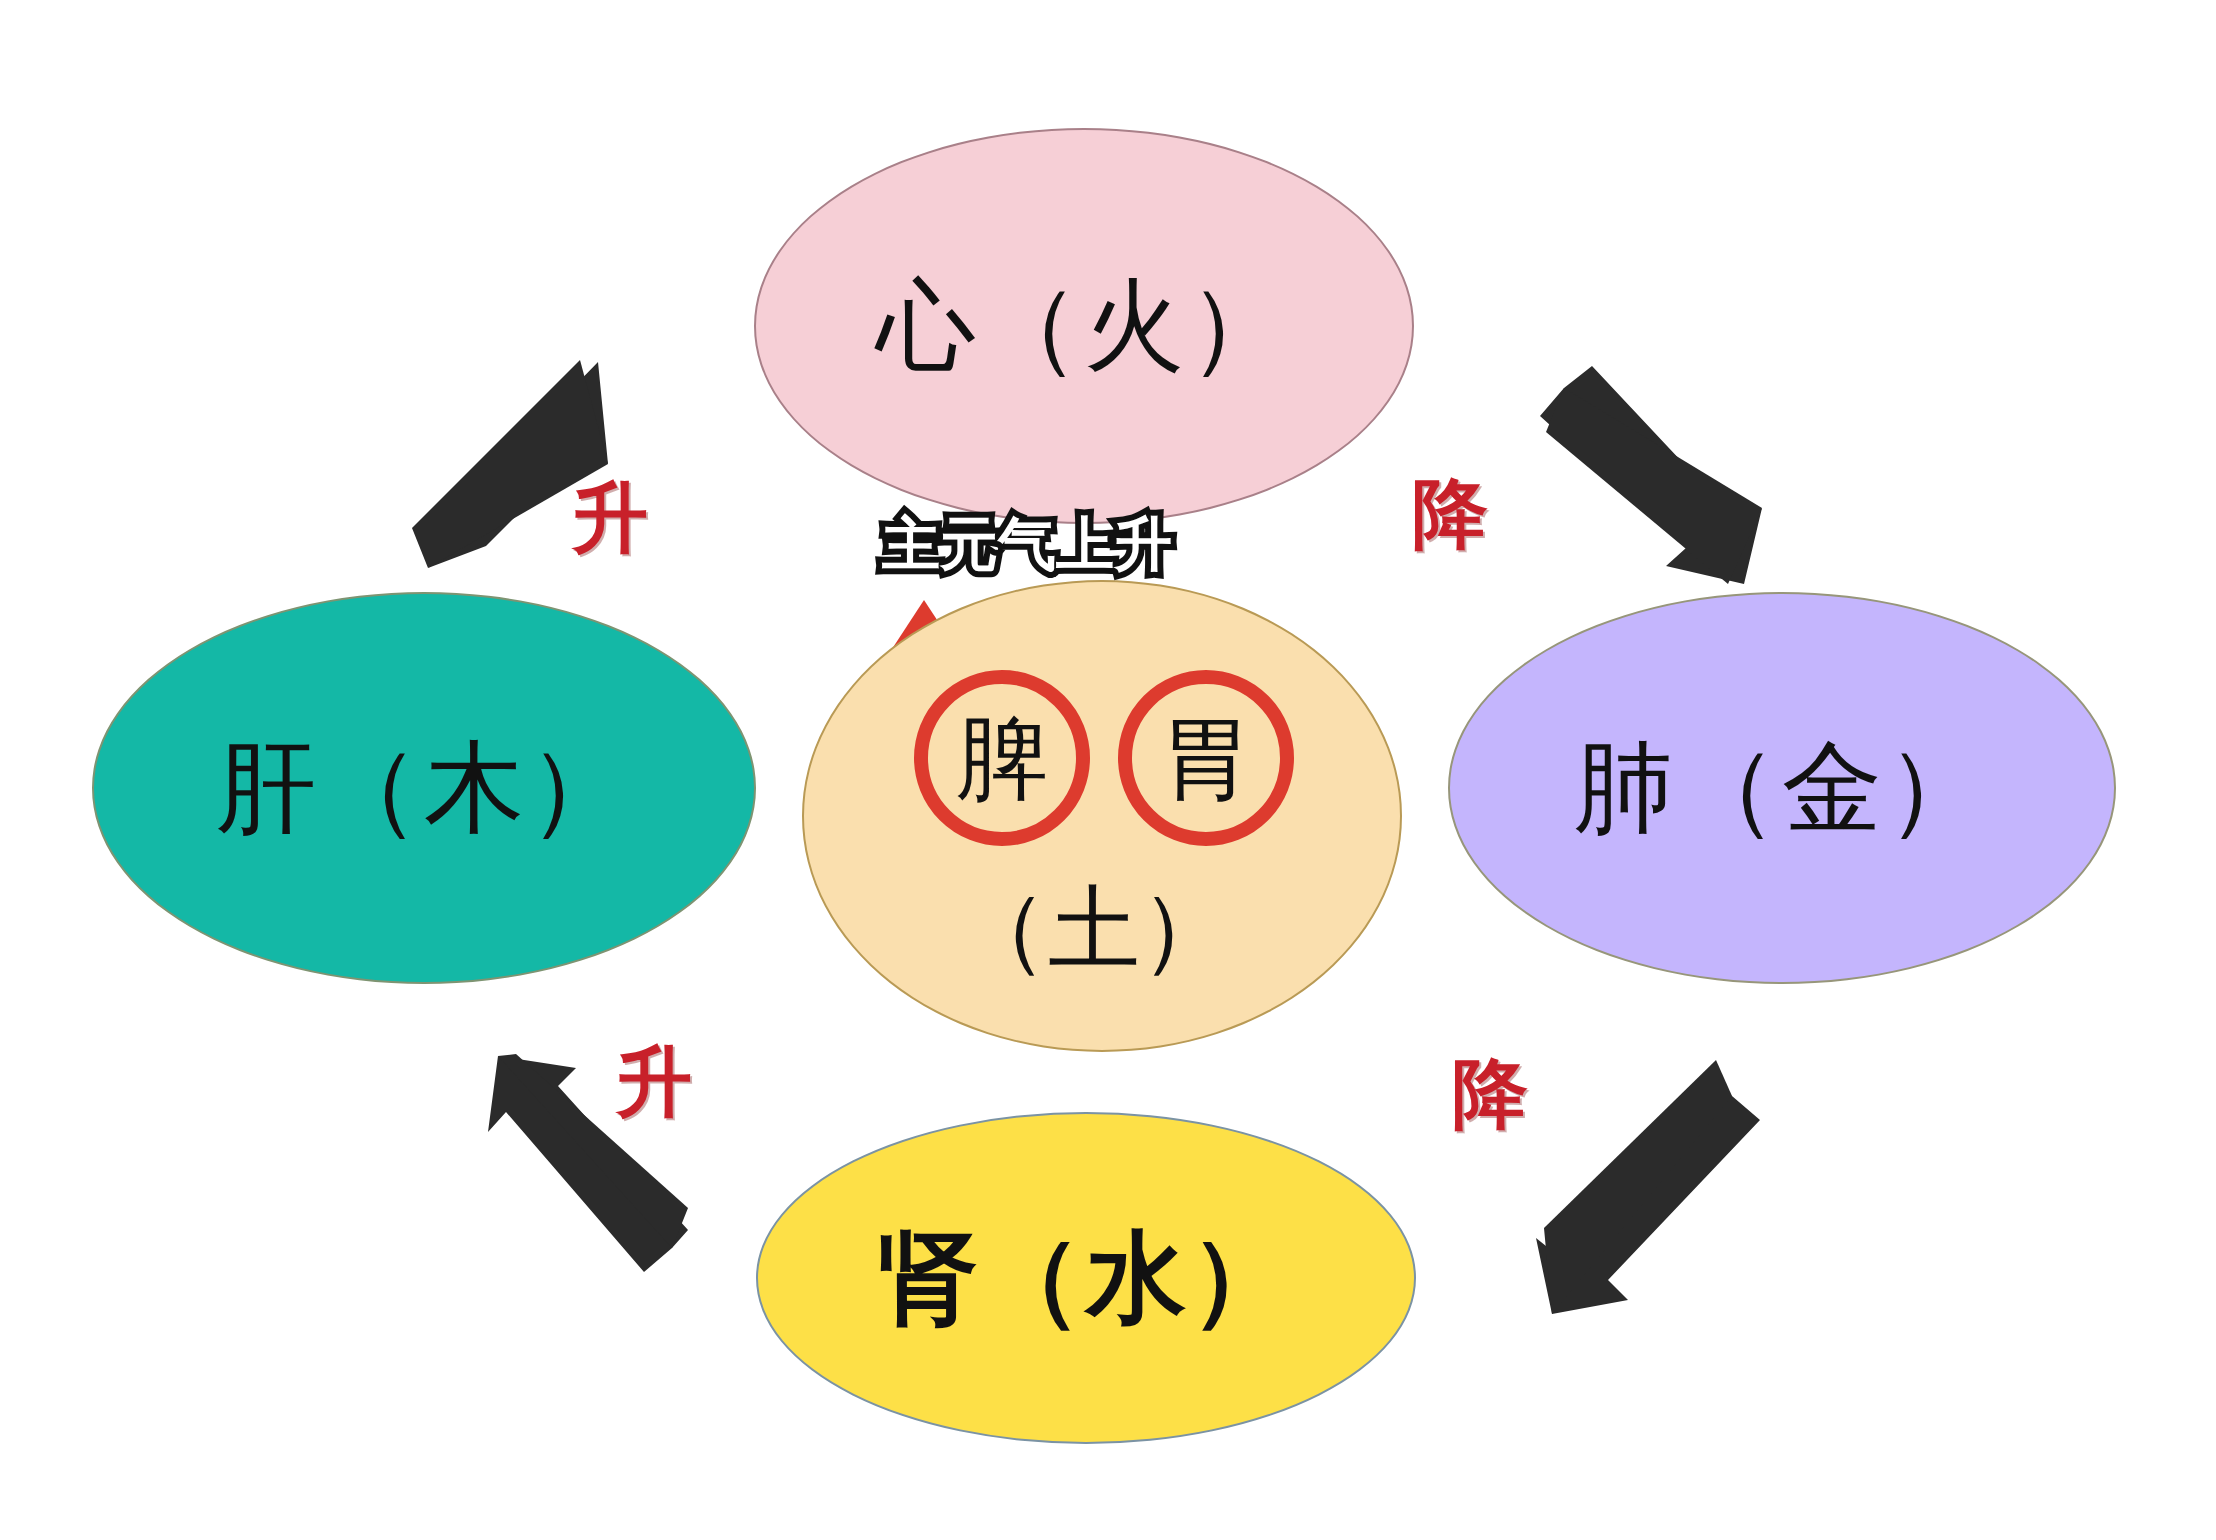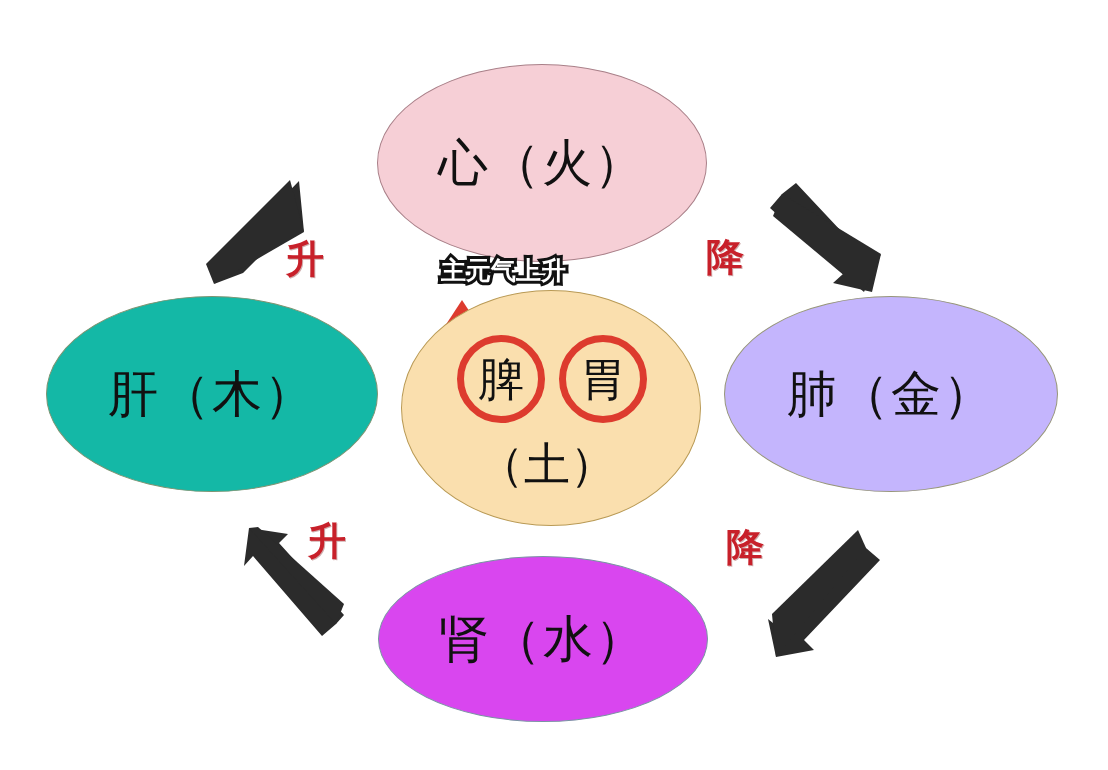--- a/index.html
+++ b/index.html
@@ -54,22 +54,23 @@
     background: #14b8a6;
     border-color: #7e9472;
   }
   #node-lung {
     left: 724px; top: 296px; width: 334px; height: 196px;
     background: #c4b5fd;
     border-color: #97967a;
   }
   #node-kidney {
     left: 378px; top: 556px; width: 330px; height: 166px;
-    background: #d946ef;
+    background: #fde047;
     border-color: #7b93a4;
+    font-weight: bold;
   }
   
   #node-spleen-stomach {
     position: absolute;
     left: 401px; top: 290px; width: 300px; height: 236px;
     border-radius: 50%;
     background: #fadfae;
     border: 1.5px solid #b99a55;
     box-sizing: border-box;
   }
@@ -119,21 +120,21 @@
     text-shadow: 1px 1px 0 rgba(120,20,20,0.35);
     font-family: "DejaVu Sans", "Liberation Sans", sans-serif;
   }
   #flow-word-top-left    { left: 286px; top: 240px; }
   #flow-word-top-right   { left: 706px; top: 238px; }
   #flow-word-bottom-left { left: 308px; top: 522px; }
   #flow-word-bottom-right{ left: 726px; top: 528px; }
   
   .qi-caption {
     position: absolute;
-    font-size: 25px;
+    font-size: 29px;
     font-weight: bold;
     color: #ffffff;
     line-height: 1;
     white-space: nowrap;
     letter-spacing: 0px;
     font-family: "DejaVu Sans", "Liberation Sans", sans-serif;
     -webkit-text-stroke: 6px #111111;
     paint-order: stroke fill;
     text-align: center;
   }

